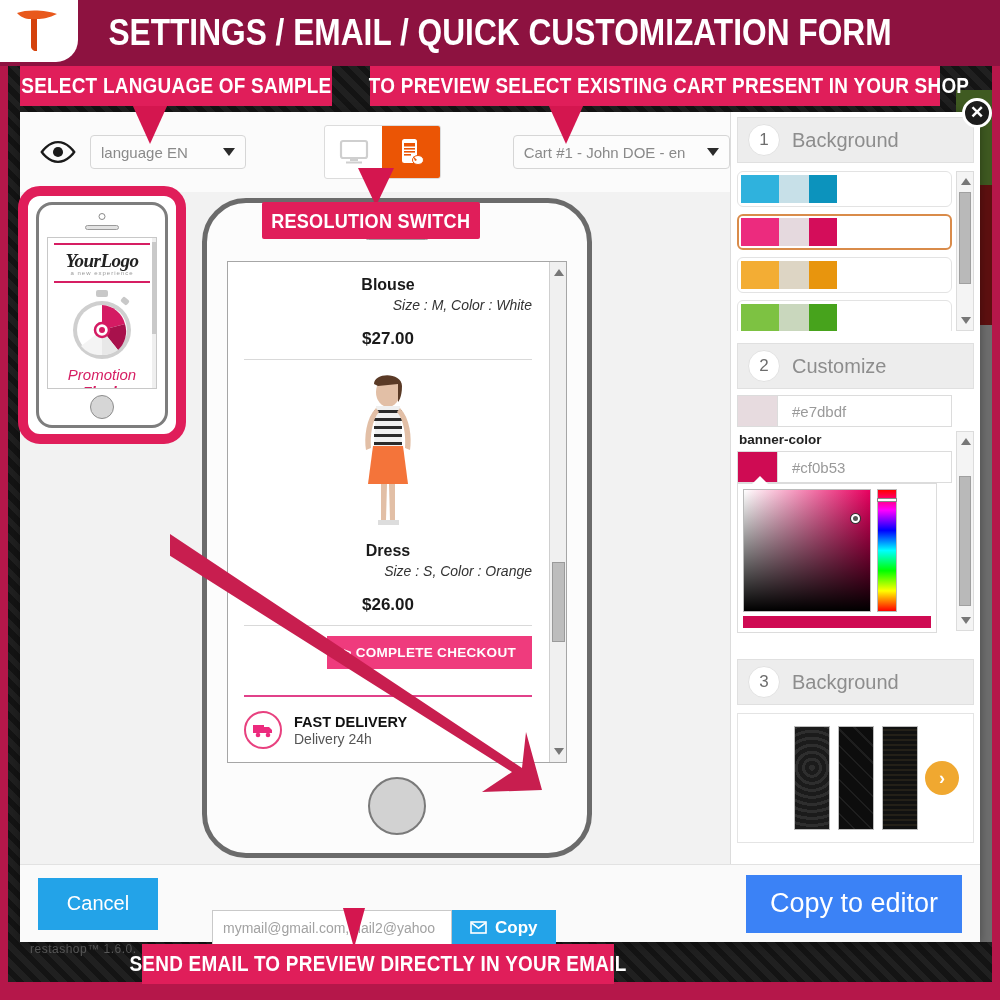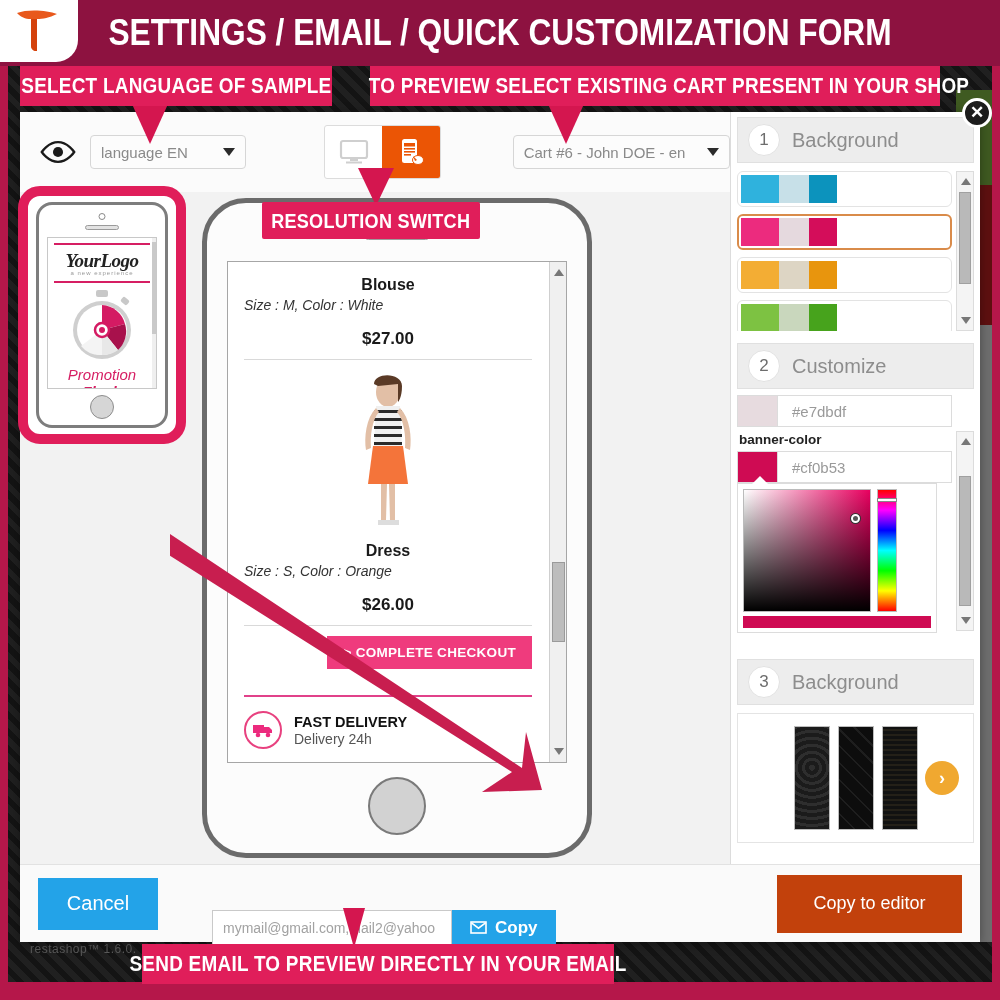--- a/index.html
+++ b/index.html
@@ -149,21 +149,21 @@
   .sb-down { position:absolute; bottom:2px; }
   .sb-thumb {
     position:absolute; left:2px; top:300px; width:13px; height:80px;
     background:#bdbdbd; border:1px solid #9a9a9a;
   }
   .tri-up { width:0;height:0;border-left:5px solid transparent;border-right:5px solid transparent;border-bottom:7px solid #777; }
   .tri-down { width:0;height:0;border-left:5px solid transparent;border-right:5px solid transparent;border-top:7px solid #777; }
 
   .cart-body { position:absolute; left:0; top:0; right:18px; bottom:0; padding:14px 16px 0; }
   .prod-name { text-align:center; font-weight:bold; font-size:16px; color:#1a1a1a; }
-  .prod-attr { text-align:left; font-style:italic; font-size:14px; color:#333; margin-top:3px;}
+  .prod-attr { text-align:right; font-style:italic; font-size:14px; color:#333; margin-top:3px;}
   .prod-price { text-align:center; font-weight:bold; font-size:17px; color:#1a1a1a; margin:16px 0 10px;}
   .hr-light { border-top:1px solid #d9d9d9; margin:4px 0 0; }
   .prod-img-wrap { display:flex; justify-content:center; padding:8px 0 6px;}
   .checkout-row { display:flex; justify-content:flex-end; padding:10px 0 4px;}
   .checkout-btn {
     background:#ef3b7d; color:#fff; font-weight:bold; font-size:13.5px;
     padding:9px 16px; letter-spacing:.3px;
   }
   .hr-pink { border-top:2px solid #e1418a; margin:22px 0 14px;}
   .feature-row { display:flex; align-items:center; gap:12px; margin-bottom:30px;}
@@ -270,22 +270,22 @@
   .email-input {
     width:240px; height:36px; border:1px solid #c9c9c9; background:#fff;
     display:flex; align-items:center; padding-left:10px; color:#a2a2a2; font-size:14px;
     overflow:hidden; white-space:nowrap;
   }
   .btn-send {
     background:#23a3e8; color:#fff; height:36px; padding:0 18px;
     display:flex; align-items:center; gap:8px; font-size:17px; font-weight:bold;
   }
   .btn-copy {
-    margin-left:auto; background:#c2410c; color:#fff; font-size:18px;
-    width:185px; height:58px; display:flex; align-items:center; justify-content:center;
+    margin-left:auto; background:#3b82f6; color:#fff; font-size:27px;
+    width:216px; height:58px; display:flex; align-items:center; justify-content:center;
   }
 </style>
 </head>
 <body>
 
 <div class="page-bg">
   <div class="noise"></div>
   <div class="green-strip"></div>
   <div class="maroon-strip"></div>
   <div class="grey-strip"></div>
@@ -353,21 +353,21 @@
           <rect x="8" y="11" width="11" height="1.6" fill="#eb5505"></rect>
           <rect x="8" y="14" width="11" height="1.6" fill="#eb5505"></rect>
           <rect x="8" y="17" width="7" height="1.6" fill="#eb5505"></rect>
           <ellipse cx="22" cy="23" rx="5.5" ry="4.5" fill="#fff" stroke="#eb5505" stroke-width="1"></ellipse>
           <path d="M17 19 L21 23 L19 24 Z" fill="#eb5505"></path>
         </svg>
       </div>
     </div>
 
     <div class="select-box" id="cart-select" style="margin-left:58px;">
-      <span>Cart #6 - John DOE - en</span>
+      <span>Cart #1 - John DOE - en</span>
       <span class="caret"></span>
     </div>
   </div>
 
   <div class="stage">
 
     <div class="phone-frame">
       <div class="phone-speaker"></div>
       <div class="phone-home"></div>
 

